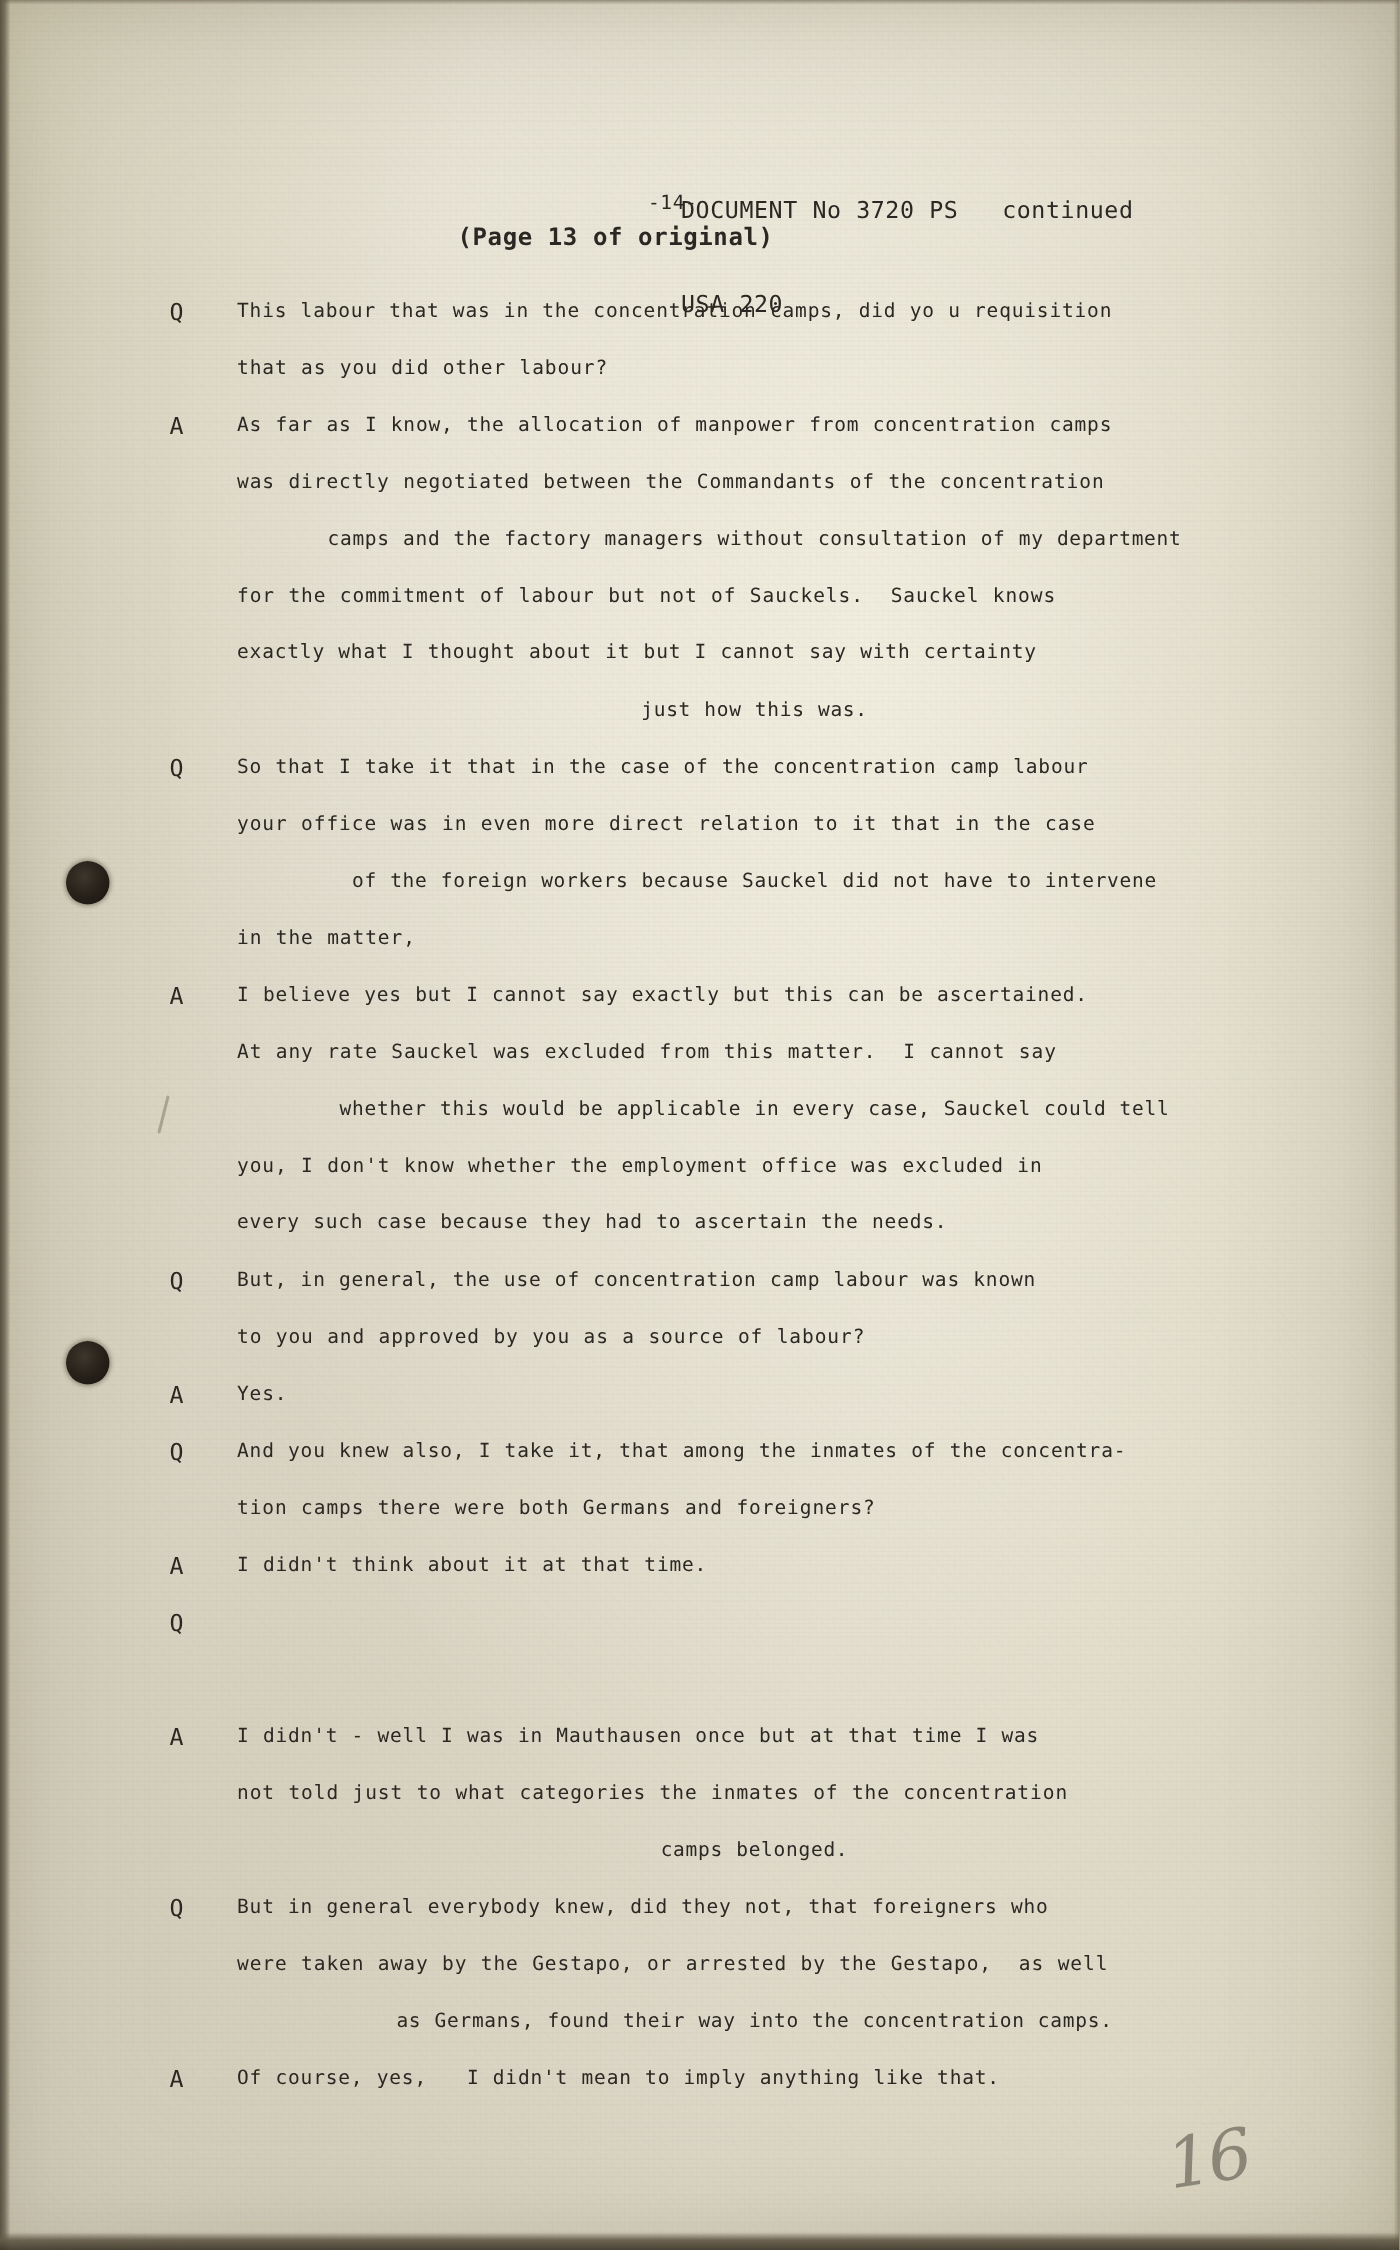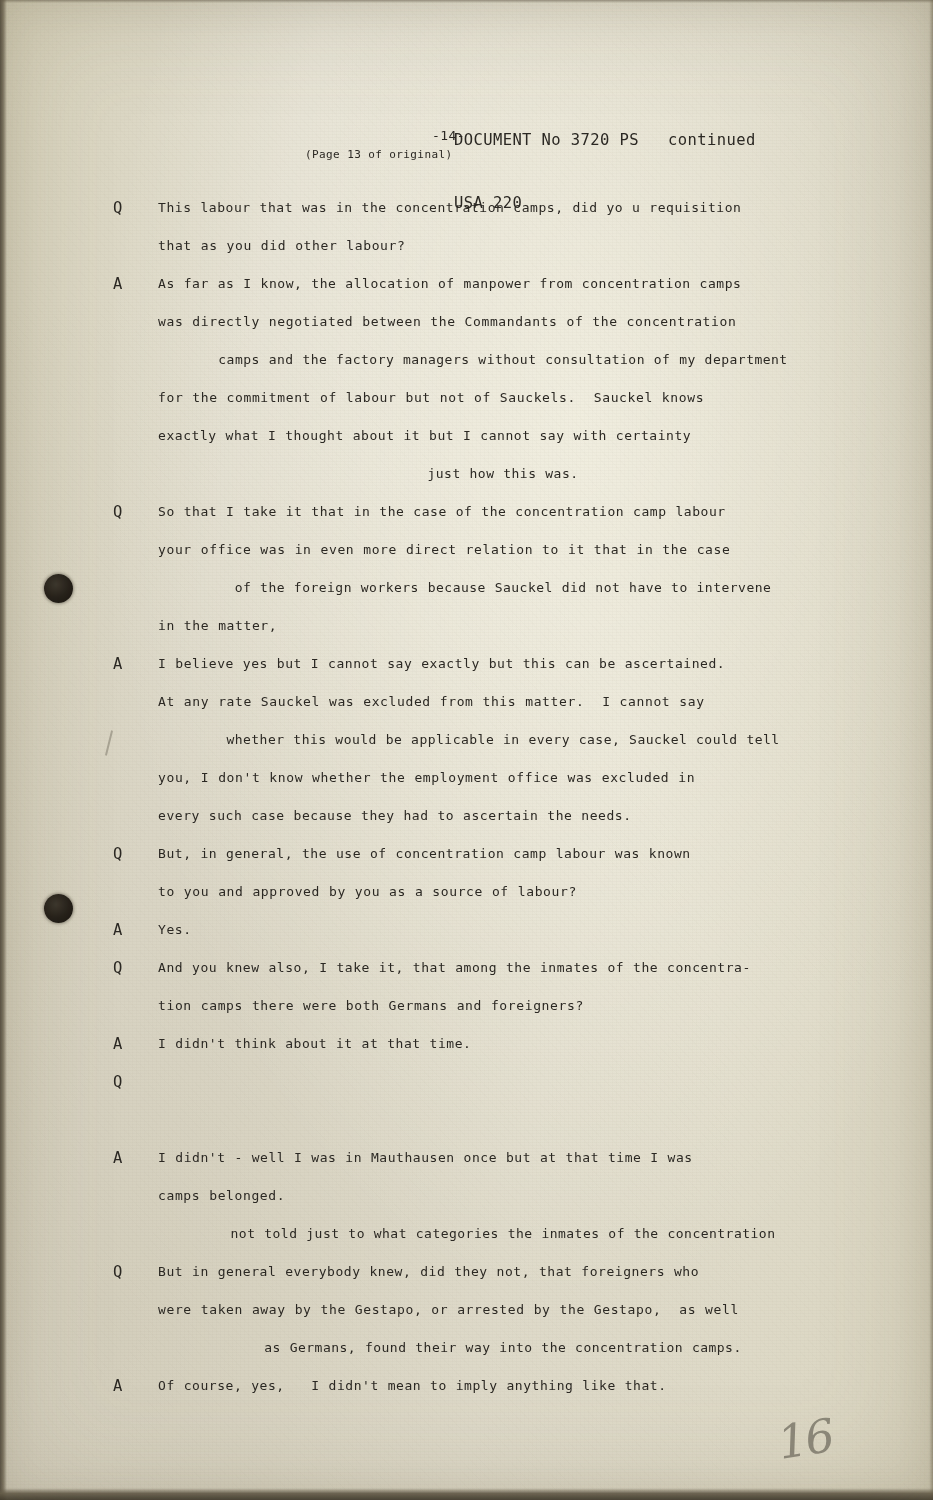--- a/index.html
+++ b/index.html
@@ -75,23 +75,24 @@
     top: 128px;
     font-size: 13px;
     letter-spacing: 0.4px;
     white-space: pre;
   }
 
   #original-page-line {
     position: absolute;
     left: 305px;
     top: 148px;
-    font-size: 11px;
-    letter-spacing: 0.4px;
-    white-space: pre;
+    font-size: 16px;
+    letter-spacing: 0.4px;
+    white-space: pre;
+    font-weight: bold;
   }
 
   
   #body {
     position: absolute;
     left: 0;
     top: 189px;
     width: 933px;
   }
 
@@ -256,22 +257,22 @@
           <div class="tline">I didn't think about it at that time.</div>
         </div>
       </div>
       <div class="qa-block" style="height: 76px;">
         <div class="speaker">Q</div>
       </div>
       <div class="qa-block" style="height: 114px;">
         <div class="speaker">A</div>
         <div class="lines">
           <div class="tline">I didn't - well I was in Mauthausen once but at that time I was</div>
+          <div class="tline">not told just to what categories the inmates of the concentration</div>
           <div class="tline">camps belonged.</div>
-          <div class="tline">not told just to what categories the inmates of the concentration</div>
         </div>
       </div>
       <div class="qa-block" style="height: 114px;">
         <div class="speaker">Q</div>
         <div class="lines">
           <div class="tline">But in general everybody knew, did they not, that foreigners who</div>
           <div class="tline">were taken away by the Gestapo, or arrested by the Gestapo,  as well</div>
           <div class="tline">as Germans, found their way into the concentration camps.</div>
         </div>
       </div>

